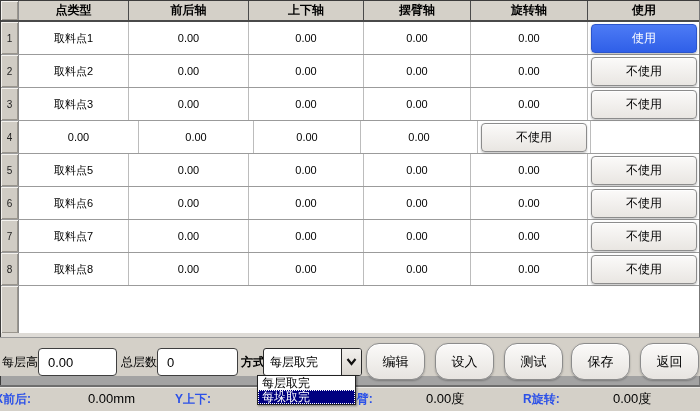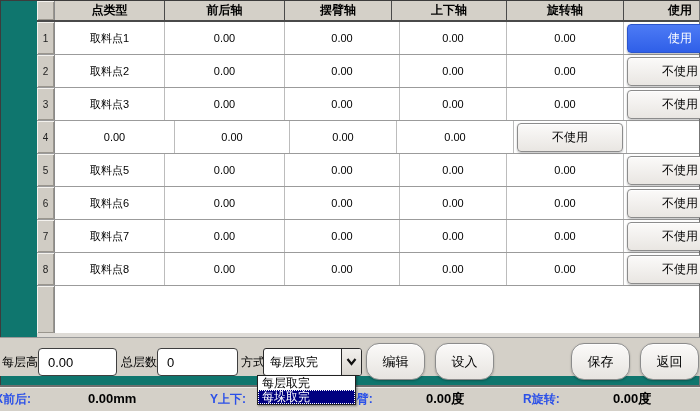--- a/index.html
+++ b/index.html
@@ -1,21 +1,21 @@
 <!DOCTYPE html>
 <html><head>
 <meta charset="utf-8">
 <style>
   * { margin:0; padding:0; box-sizing:border-box; }
   body { font-family:"Liberation Sans", sans-serif; background:#888; }
   .screen { position:relative; width:700px; height:411px; background:#d4d0c8; overflow:hidden; }
 
   
-  .table { position:absolute; top:0; left:0; width:700px; height:393px; background:#0f766e;
-           border-top:1px solid #3c3c3c; border-left:1px solid #3c3c3c; border-right:1px solid #777;padding-left:36px; }
+  .table { position:absolute; top:0; left:0; width:700px; height:393px; background:#a3a3a3;
+           border-top:1px solid #3c3c3c; border-left:1px solid #3c3c3c; border-right:1px solid #777; }
   .hrow { display:flex; height:21px; background:#d4d0c8; border-bottom:2px solid #4a4a4a; }
   .hcell { flex:none; display:flex; align-items:center; justify-content:center;
            font-size:12px; font-weight:600; color:#000; border-right:1px solid #4a4a4a; }
   .row { display:flex; height:33px; border-bottom:1px solid #9b9b9b; background:#fff; }
   .cell { flex:none; display:flex; align-items:center; justify-content:center;
           font-size:11px; color:#000; border-right:1px solid #bcbcbc; }
   .c0 { width:18px; } .c1 { width:110px; } .c2 { width:120px; } .c3 { width:115px; }
   .c4 { width:107px; } .c5 { width:117px; } .c6 { width:113px; }
   .gutter { background:#d0ccc4; border-right:1px solid #8a8a8a; font-size:10px; color:#222;
             box-shadow: inset 1px 1px 0 #f4f2ee, inset -1px -1px 0 #9a968e; }
@@ -55,34 +55,34 @@
   .opt { height:14px; line-height:14px; font-size:12px; padding-left:4px; color:#000;
          white-space:nowrap; cursor:pointer; }
   .opt.selected { background:#000080; color:#fff; outline:1px dotted #fff; outline-offset:-1px; }
 
   
   .statusbar { position:absolute; top:385px; left:0; width:700px; height:26px; background:#d4d0c8;
                border-top:2px solid #6e6e6e; box-shadow: inset 0 1px 0 #eceae6; }
   .s-label { position:absolute; top:0; height:24px; line-height:24px; font-size:12px;
              font-weight:700; color:#2b50e8; white-space:nowrap; }
   .s-value { position:absolute; top:0; height:15px; line-height:24px; font-size:13px;
-             font-weight:700; color:#000; white-space:nowrap; }
+             font-weight:400; color:#000; white-space:nowrap; }
 </style>
 </head>
 <body>
 
 <div class="screen">
 
   <div class="table">
     <div class="hrow">
       <div class="hcell c0 gutter"></div>
       <div class="hcell c1">点类型</div>
       <div class="hcell c2">前后轴</div>
+      <div class="hcell c3">上下轴</div>
       <div class="hcell c4">摆臂轴</div>
-      <div class="hcell c3">上下轴</div>
       <div class="hcell c5">旋转轴</div>
       <div class="hcell c6">使用</div>
     </div>
 
     <div class="row">
       <div class="cell c0 gutter">1</div>
       <div class="cell c1">取料点1</div>
       <div class="cell c2">0.00</div>
       <div class="cell c3">0.00</div>
       <div class="cell c4">0.00</div>
@@ -179,41 +179,42 @@
       <div class="gutter"></div>
     </div>
     <div class="table-bottom"></div>
   </div>
 
   <div class="panel">
     <span class="plabel" style="left:2px;">每层高</span>
     <input class="pinput" style="left: 38px; width: 79px;" value="0.00">
     <span class="plabel" style="left:121px;font-family:Liberation Serif, serif;">总层数</span>
     <input class="pinput" style="left: 157px; width: 81px;" value="0">
-    <span class="plabel" style="left:241px;">方式</span>
+    <span class="plabel" style="left:241px;font-weight:bold;">方式</span>
 
     <div class="combo">
       <span class="combo-val">每层取完</span>
       <span class="combo-btn">
         <svg width="11" height="8" viewBox="0 0 11 8">
             <polyline points="1.5,1 5.5,6 9.5,1" fill="none" stroke="#111" stroke-width="2.2"></polyline>
           </svg>
       </span>
     </div>
 
     <button class="panel-btn" style="left:366px;">编辑</button>
     <button class="panel-btn" style="left:435px;">设入</button>
+    <button class="panel-btn" style="left:504px;">测试</button>
     <button class="panel-btn" style="left:640px;">返回</button>
     <button class="panel-btn" style="left:571px;">保存</button>
   </div>
 
   <div class="statusbar">
     <span class="s-label" style="left:-5px;">X前后:</span>
     <span class="s-value" style="left:88px;">0.00mm</span>
-    <span class="s-label" style="left:175px;margin-left:35px;">Y上下:</span>
+    <span class="s-label" style="left:175px;">Y上下:</span>
     <span class="s-value" style="left:262px;">0.00mm</span>
     <span class="s-label" style="left:336px;">B摆臂:</span>
     <span class="s-value" style="left:426px;">0.00度</span>
     <span class="s-label" style="left:523px;">R旋转:</span>
     <span class="s-value" style="left:613px;">0.00度</span>
   </div>
 
   <div class="droplist">
     <div class="opt">每层取完</div>
     <div class="opt selected">每垛取完</div>

